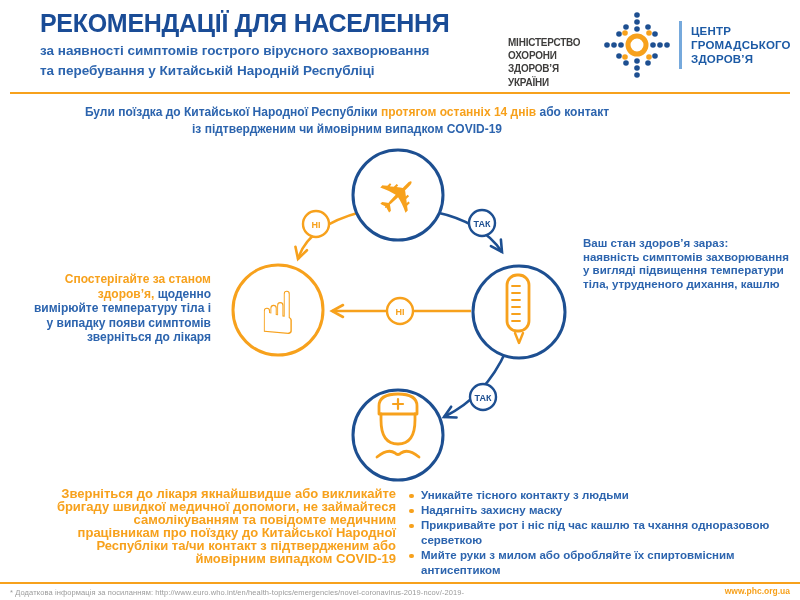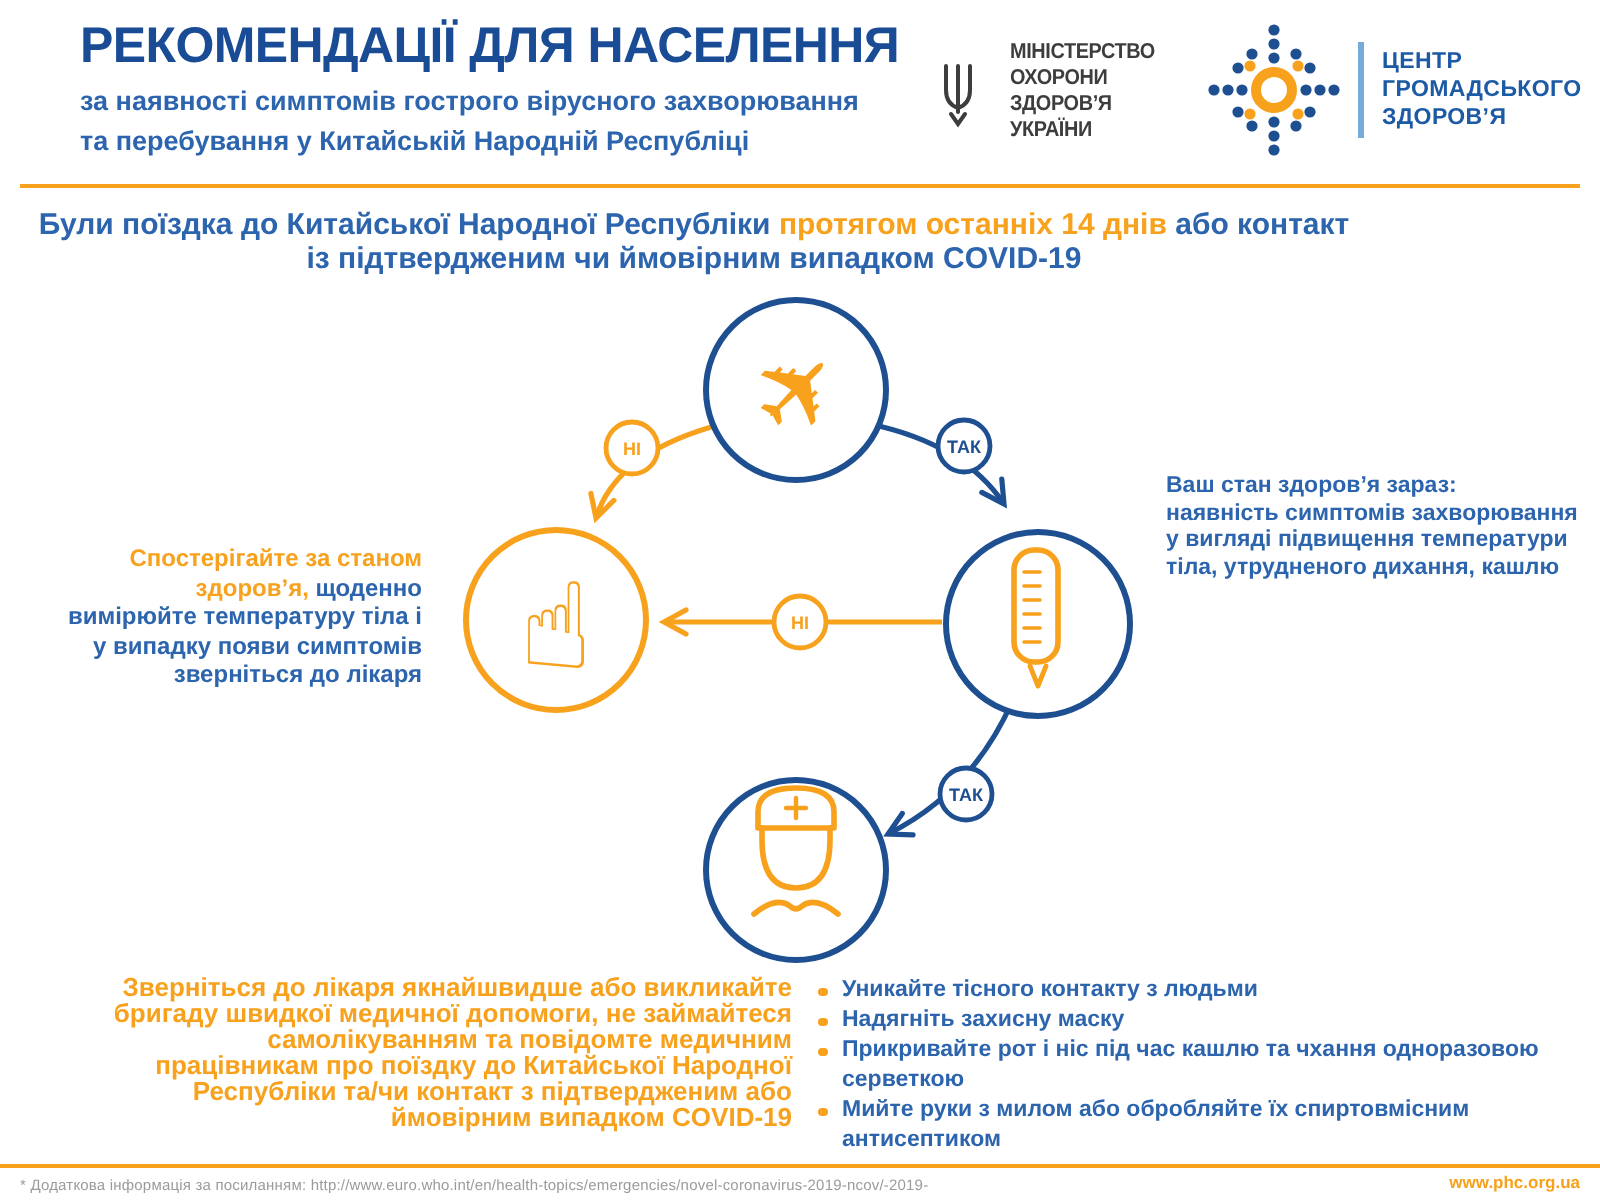--- a/index.html
+++ b/index.html
@@ -8,31 +8,31 @@
     background:#ffffff;font-family:"Liberation Sans",sans-serif;
     -webkit-font-smoothing:antialiased;
   }
   .abs{position:absolute;}
   .pre{white-space:pre-line;}
 
   
   .title{left:40px;top:9px;font-size:25px;line-height:28px;font-weight:700;
          color:#1A4C96;letter-spacing:-0.3px;}
   .subtitle{left:40px;top:41px;font-size:13.5px;line-height:19.5px;font-weight:600;color:#2C64AE;}
-  .moh-logo{left:470px;top:16px;display:flex;gap:7px;height:60px;align-items:center;}
+  .moh-logo{left:508px;top:16px;display:flex;gap:7px;height:60px;align-items:center;flex-direction:column;}
   .moh-bar{width:3px;background:linear-gradient(#1D4F91 0 42%,#FFD200 42% 100%);margin:3px 0;}
   .moh-name{font-size:10.8px;line-height:13.2px;font-weight:600;color:#3E3D3C;
             letter-spacing:-0.2px;transform:scaleX(.92);transform-origin:left top;align-self:center;}
   .phc-logo{left:604px;top:12px;display:flex;align-items:center;gap:9px;}
   .phc-bar{width:3px;height:48px;background:#76A9DC;}
   .phc-name{font-size:11.5px;line-height:14px;font-weight:700;color:#1C5AA5;letter-spacing:0.2px;}
   .divider-top{left:10px;right:10px;top:92px;height:2px;background:#F7A11C;}
 
   
-  .intro{left:0;top:104px;width:694px;text-align:center;font-size:15px;line-height:17px;
+  .intro{left:0;top:104px;width:694px;text-align:center;font-size:12px;line-height:17px;
          font-weight:600;color:#2C64AE;}
   .hl{color:#F7A11C;font-weight:700;}
 
   
   .monitor{left:0;top:272px;width:211px;text-align:right;font-size:12px;line-height:14.5px;}
   .monitor .orange{color:#F7A11C;font-weight:700;}
   .monitor .blue{color:#2C64AE;font-weight:600;}
 
   .status{left:583px;top:237px;width:215px;font-size:11.5px;line-height:13.5px;}
   .status .head{display:block;color:#2C64AE;font-weight:700;}

